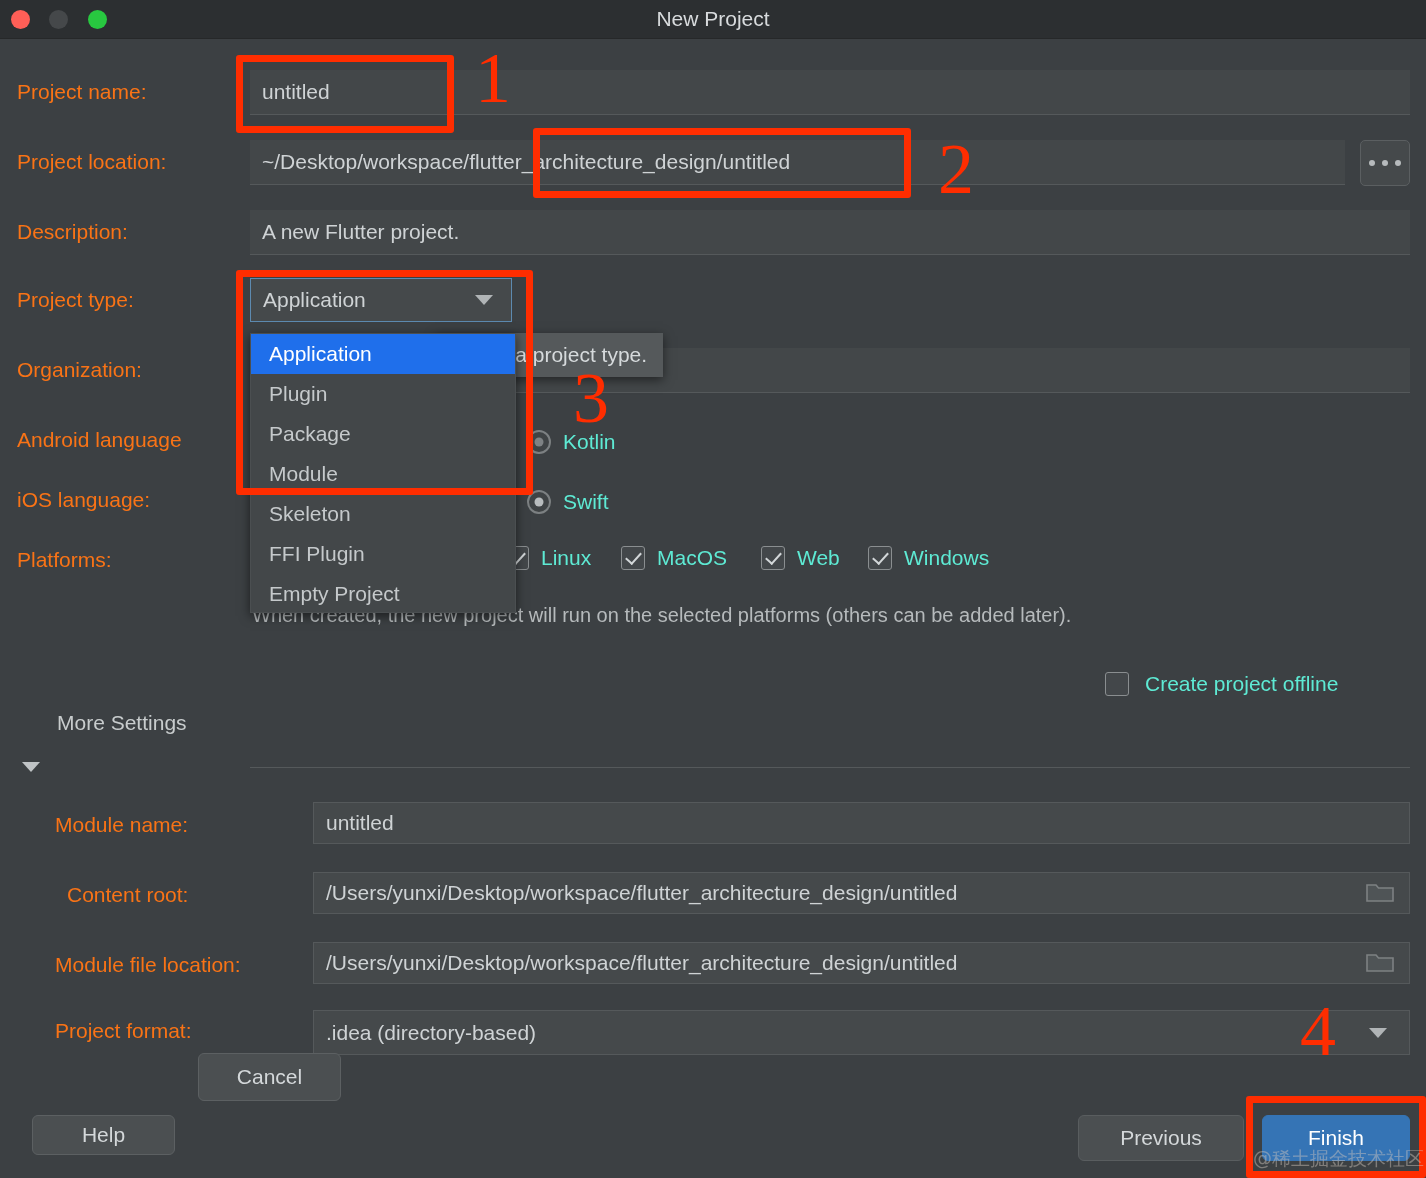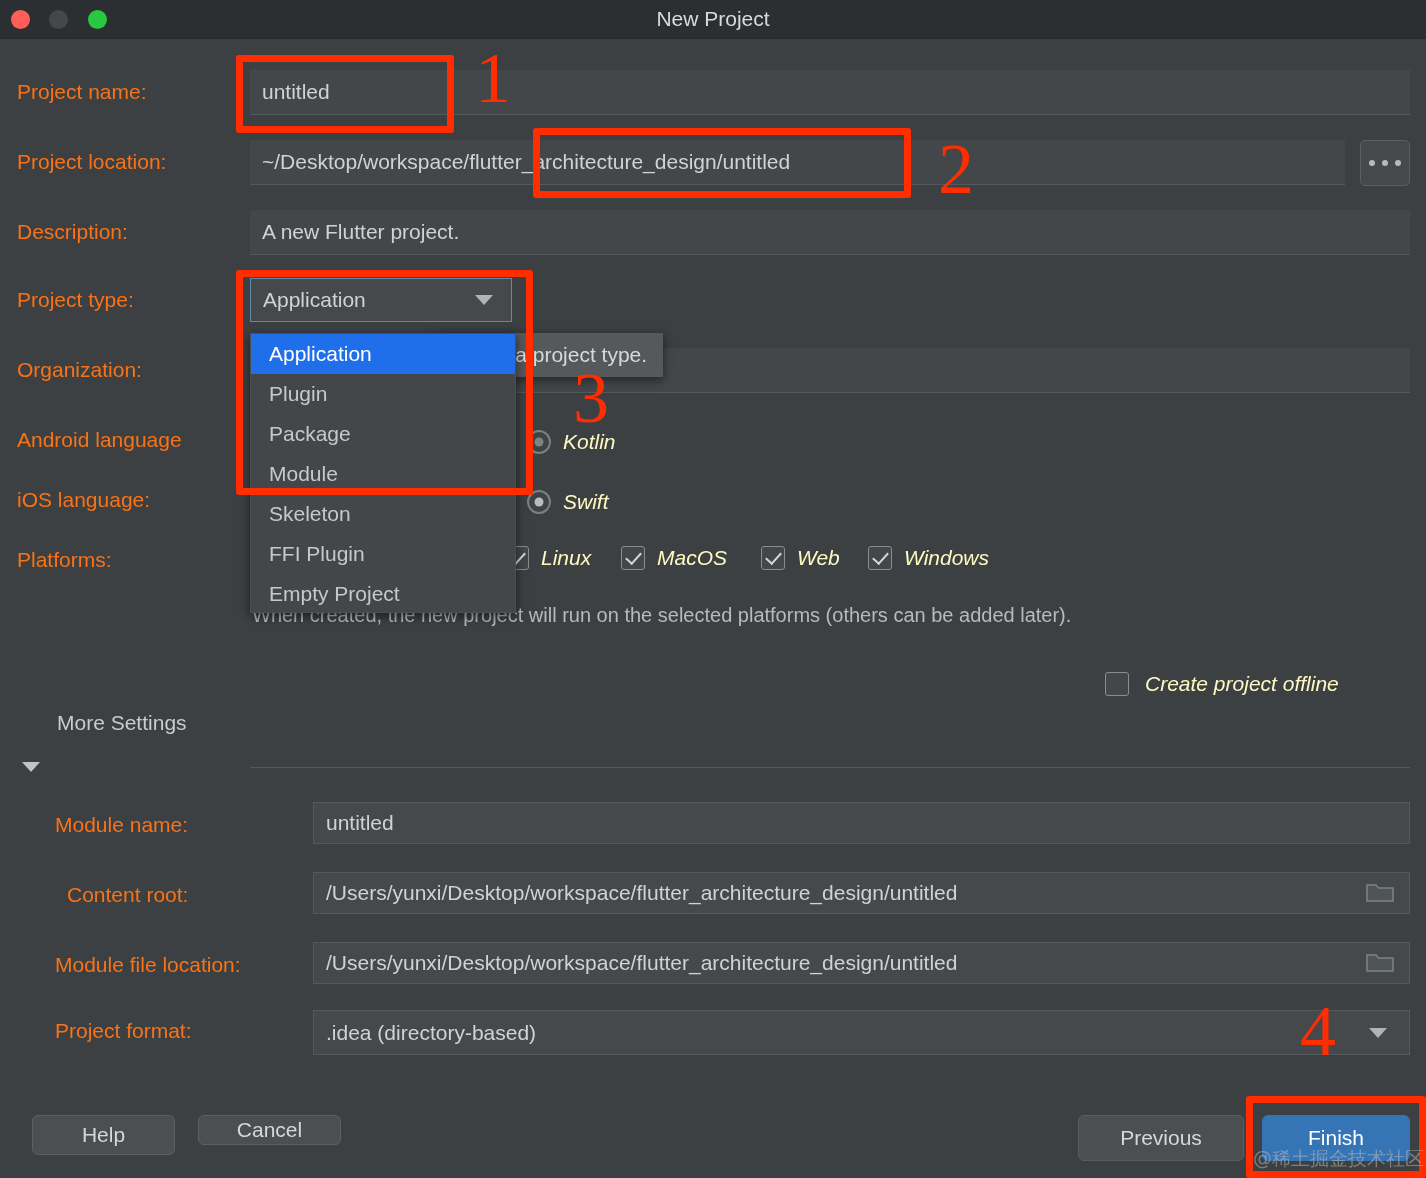--- a/index.html
+++ b/index.html
@@ -164,23 +164,22 @@
     position: absolute;
     left: 7px; top: 2px;
     width: 7px; height: 13px;
     border: solid #d3d7d9;
     border-width: 0 2.5px 2.5px 0;
     transform: rotate(42deg);
   }
   .opt-label {
     position: absolute;
     font-size: 21px;
-    color: #fef9c3;
-    white-space: nowrap;
-    font-style: italic;
+    color: #5eead4;
+    white-space: nowrap;
   }
 
   .note {
     position: absolute;
     font-size: 20px;
     color: #b6babc;
     white-space: nowrap;
   }
 
   
@@ -340,21 +339,21 @@
     </svg>
   </div>
 
   <div class="label" style="left:55px; top:1019px;">Project format:</div>
   <div class="field" style="left:313px; top:1010px; width:1097px; height:45px;">
     <span style="flex:1">.idea (directory-based)</span>
     <span class="caret" style="margin-right:22px;"></span>
   </div>
 
   <div class="btn" style="left:32px; top:1115px; width:143px; height:40px;">Help</div>
-  <div class="btn" style="left:198px; top:1115px; width:143px; height:30px;">Cancel</div>
+  <div class="btn" style="left:198px; top:1053px; width:143px; height:48px;">Cancel</div>
   <div class="btn" style="left:1078px; top:1115px; width:166px; height:46px; border-color:#595d5f;">Previous</div>
   <div class="btn primary" style="left:1262px; top:1115px; width:148px; height:46px;">Finish</div>
 
   <div class="dropdown" style="left:250px; top:333px; width:266px; height:280px;">
     <div class="dd-item sel">Application</div>
     <div class="dd-item">Plugin</div>
     <div class="dd-item">Package</div>
     <div class="dd-item">Module</div>
     <div class="dd-item">Skeleton</div>
     <div class="dd-item">FFI Plugin</div>

